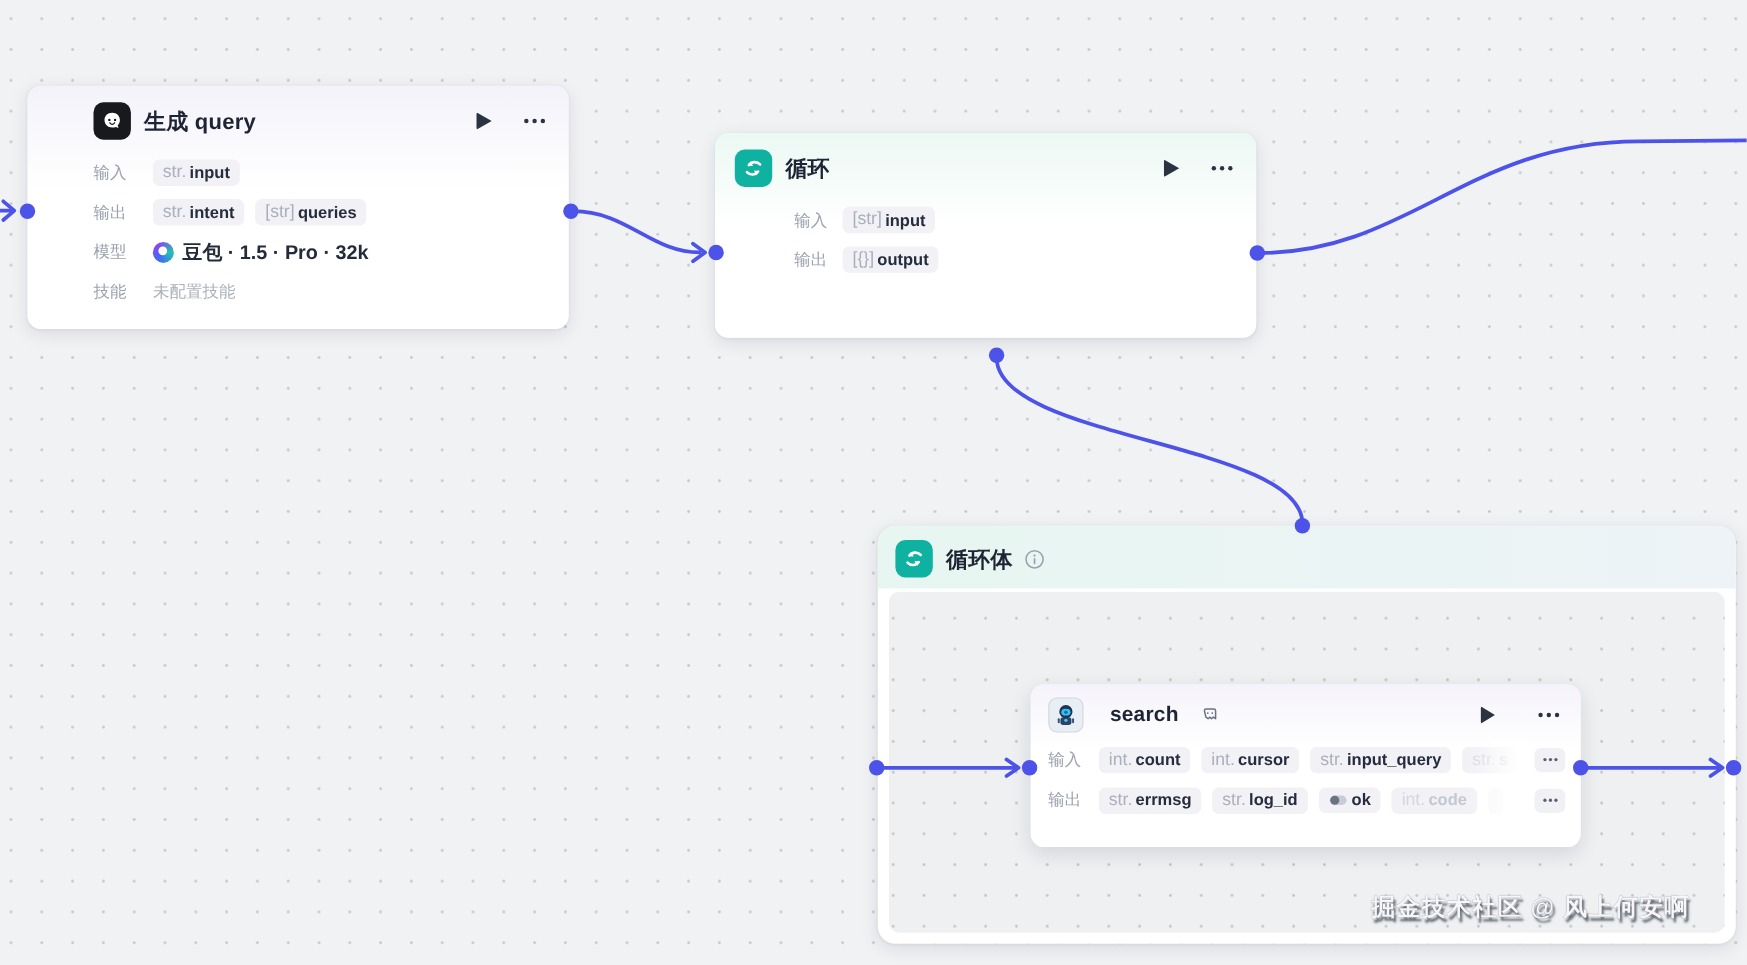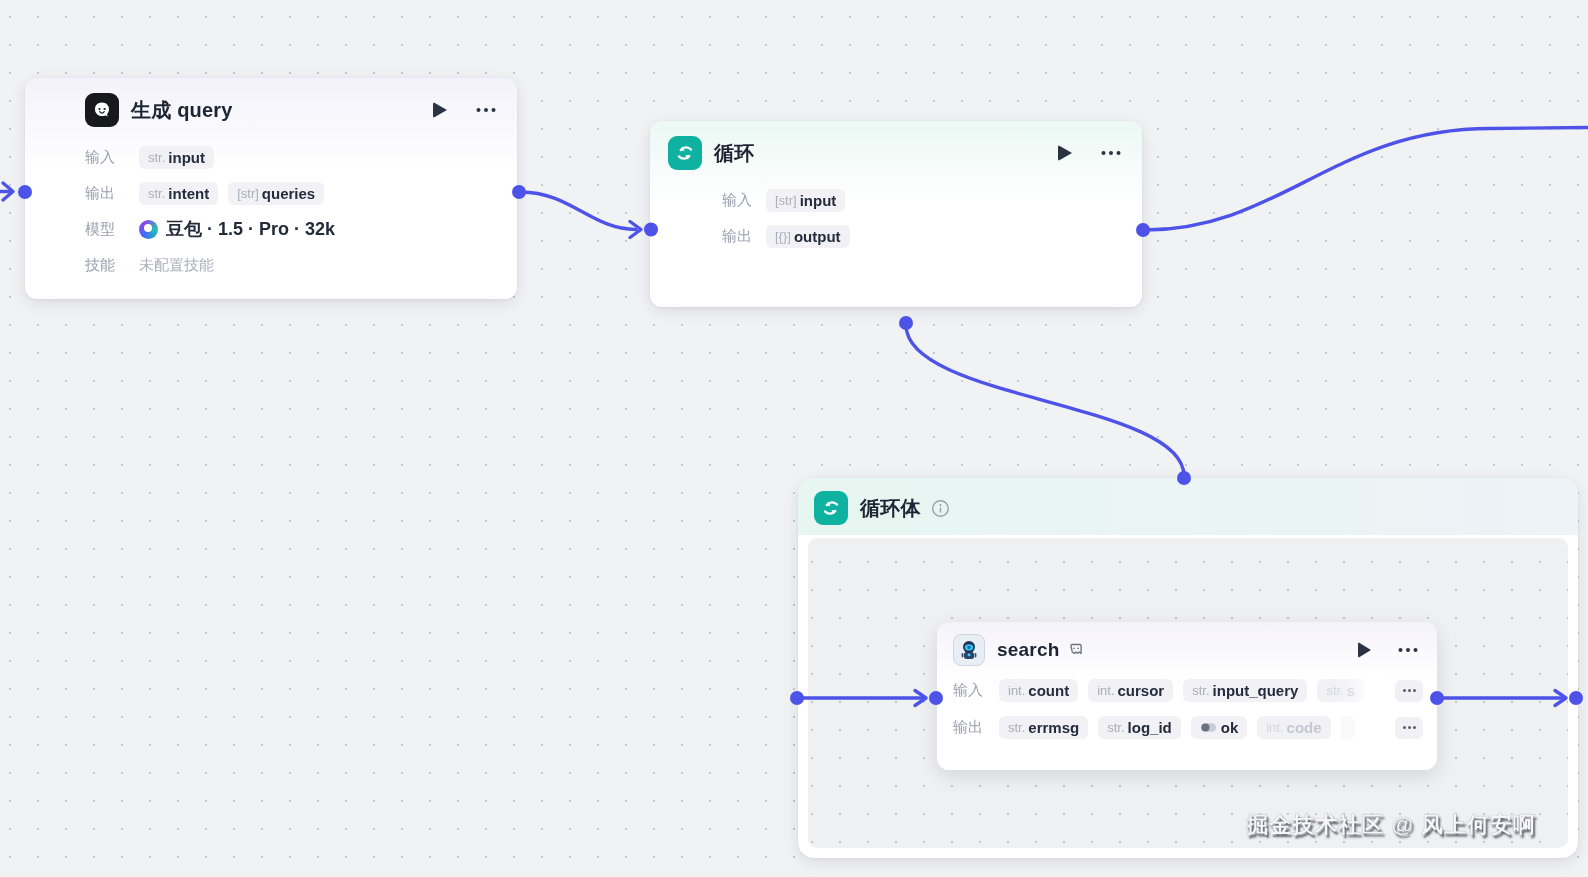--- a/index.html
+++ b/index.html
@@ -50,21 +50,21 @@
   .rows { padding:2px 18px 14px 18px; display:flex; flex-direction:column; }
   .row { display:flex; align-items:center; height:36px; }
   .row-label { font-size:15px; color:#9aa1ae; flex:none; }
   .tag {
     display:inline-flex; align-items:center;
     background:#f1f1f6; border-radius:6px;
     padding:3px 9px; margin-right:10px;
     font-size:15px; color:#252c3d; font-weight:600;
     white-space:nowrap;
   }
-  .tag .type { font-size:13px; color:#a9afbc; font-weight:400; margin-right:3px; }
+  .tag .type { font-size:16px; color:#a9afbc; font-weight:400; margin-right:3px; }
   .empty-text { font-size:15px; color:#aab0ba; }
   
   #llm-card { left:25px; top:78px; width:492px; height:221px;
     background:linear-gradient(180deg,#f3f2fa 0%, #ffffff 42%);padding-left:42px; }
   #llm-card .rows .row-label { width:40px; margin-right:14px; }
   .model-icon {
     width:19px; height:19px; border-radius:50%; margin-right:8px; position:relative; flex:none;
     background:conic-gradient(from 210deg, #3f6df2, #8a46f0, #22c1b2, #3f6df2);
   }
   .model-icon::after {
@@ -87,21 +87,21 @@
   .loop-body-panel {
     position:absolute; left:10px; right:10px; top:60px; bottom:10px;
     background:#eef0f2; border-radius:10px;
     background-image:radial-gradient(#c3c6cd 1.1px, transparent 1.4px);
     background-size:28px 28px; background-position:18px 10px;
   }
   
   #search-card { left:937px; top:622px; width:500px; height:148px;
     background:linear-gradient(180deg,#f5f3fa 0%, #ffffff 40%);
     box-shadow:0 6px 18px rgba(26,31,45,.12); }
-  #search-card .card-header { padding:12px 18px 6px 16px; }
+  #search-card .card-header { padding:12px 18px 6px 16px;gap:12px; }
   #search-card .card-title { font-size:19px; }
   .avatar {
     width:32px; height:32px; border-radius:8px; margin-right:12px; flex:none;
     background:#e9edf4; border:1px solid #cfd6e2;
     display:flex; align-items:center; justify-content:center;
   }
   .plugin-icon { margin-left:8px; display:flex; }
   #search-card .rows { padding:0 14px 10px 16px; }
   #search-card .row { height:37px; }
   #search-card .row-label { width:34px; margin-right:12px; }

